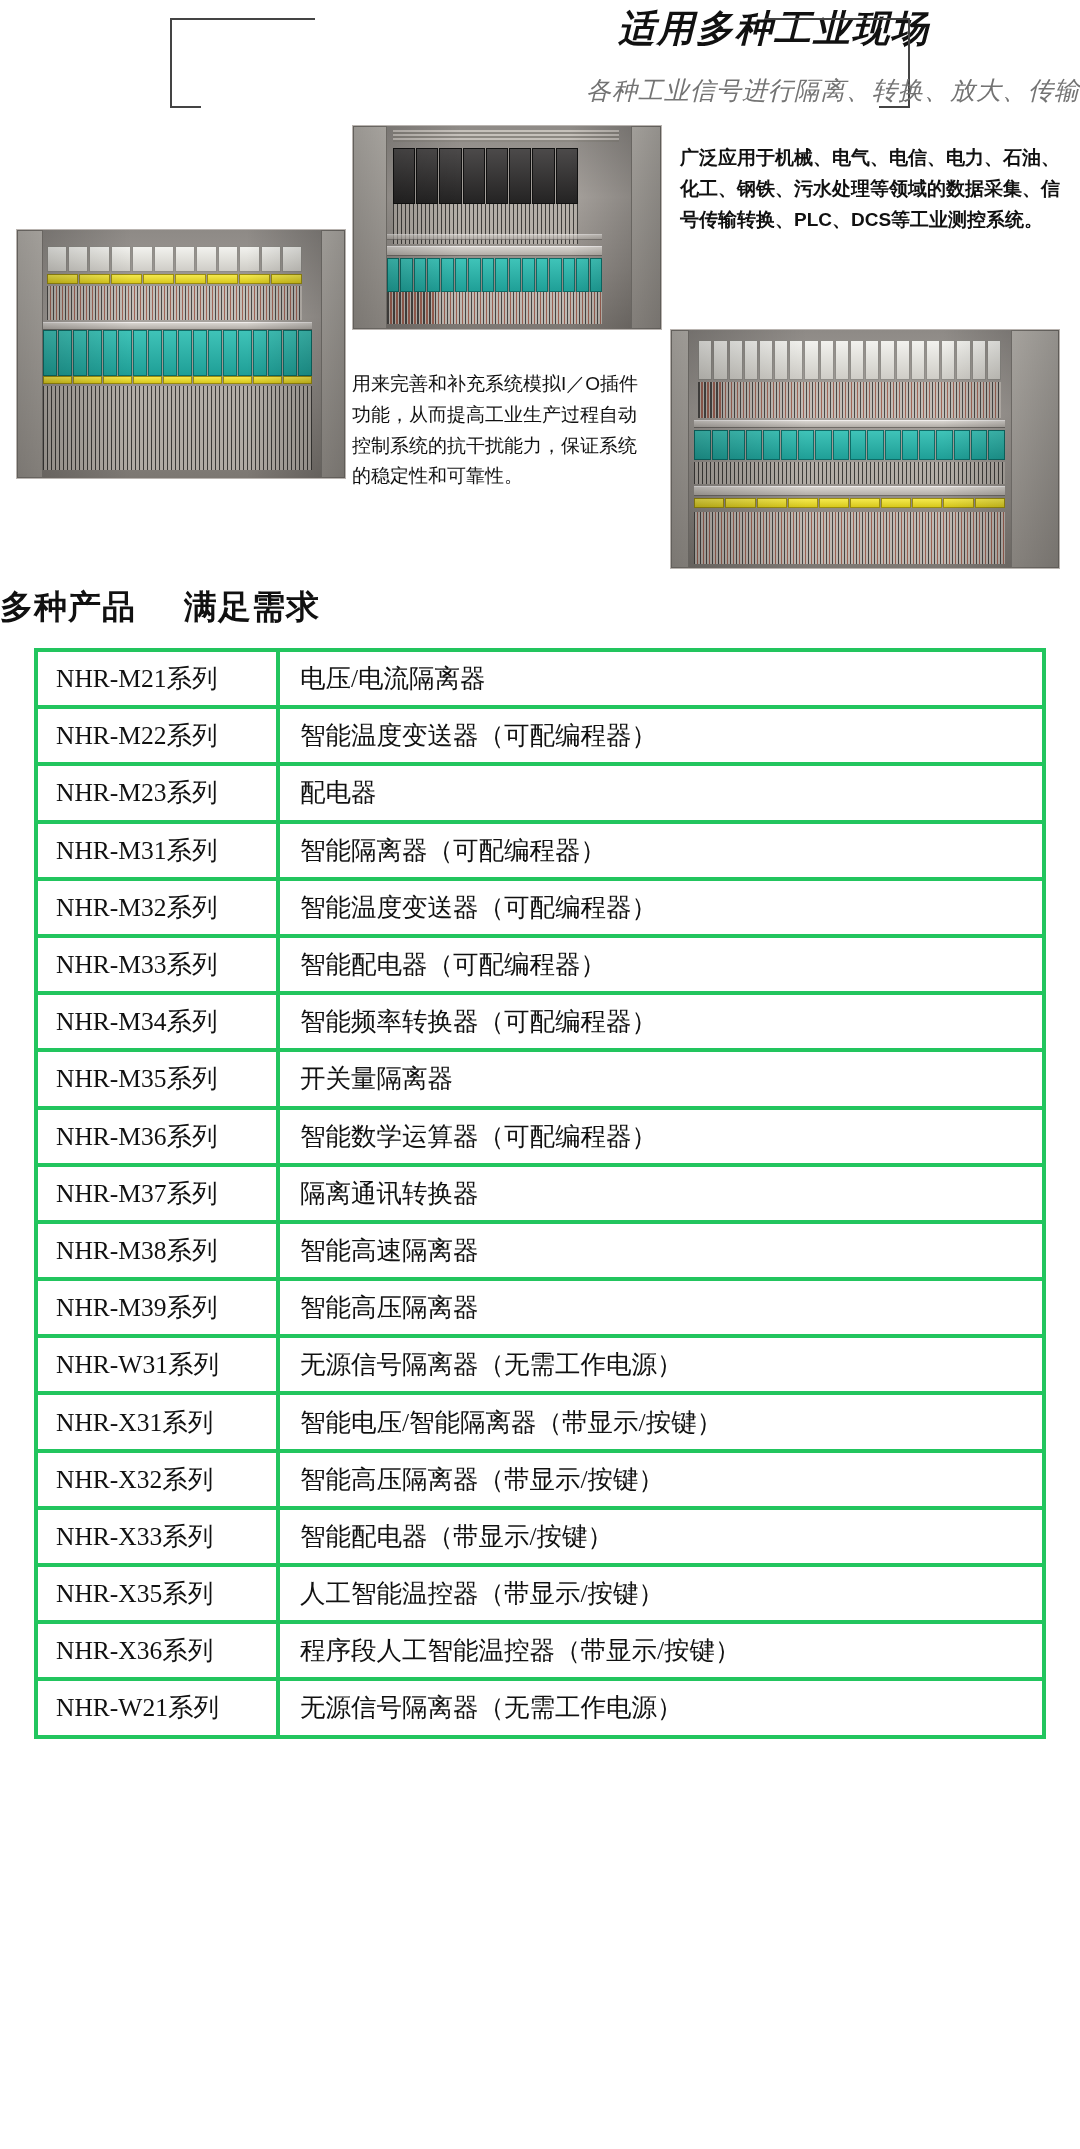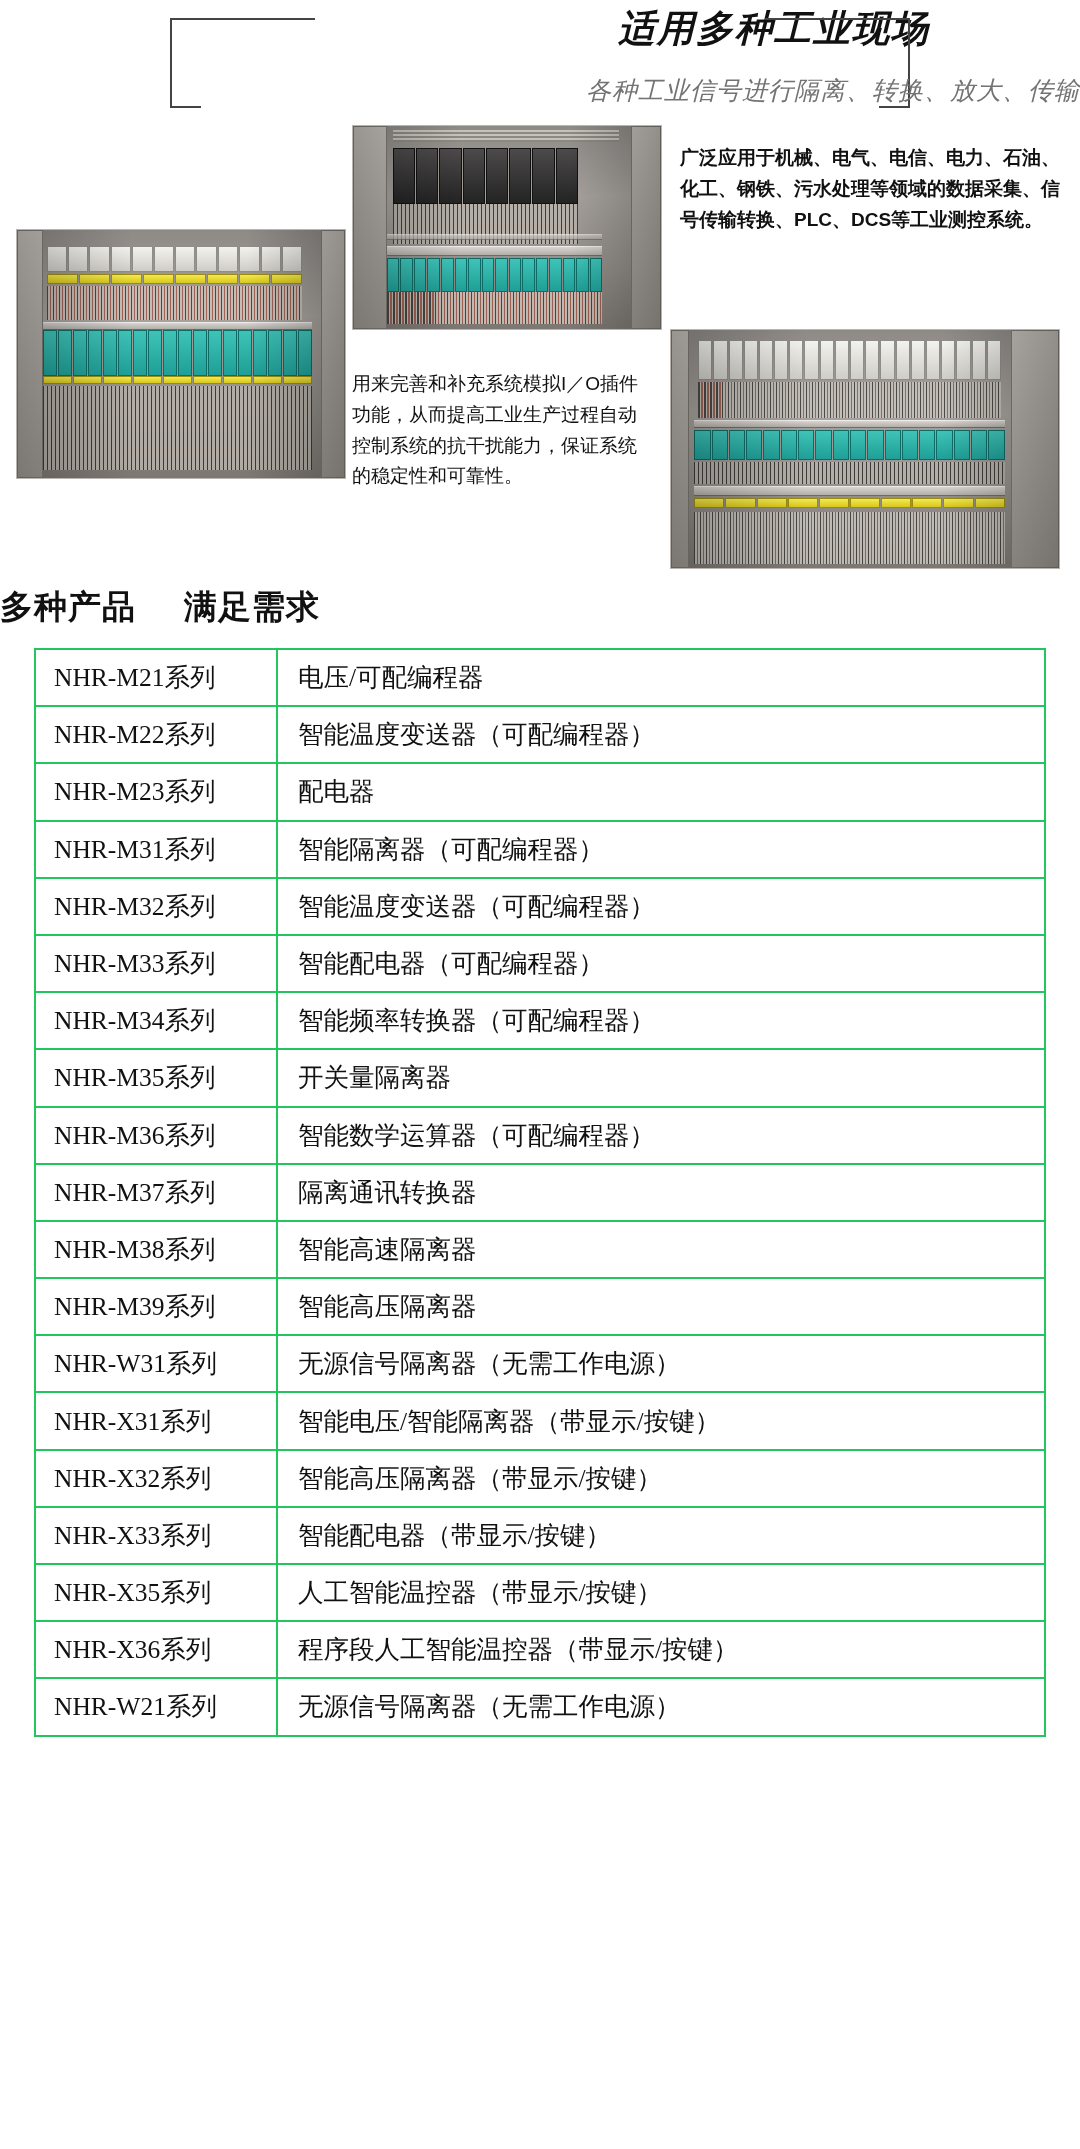--- a/index.html
+++ b/index.html
@@ -224,21 +224,21 @@
   }
   .section-title .gap { display: inline-block; width: 48px; }
 
   table.products {
     width: 1012px;
     margin: 18px auto 0 auto;
     border-collapse: collapse;
     table-layout: fixed;
   }
   table.products td {
-    border: 2px solid #22c55e;
+    border: 4px solid #22c55e;
     height: 57.2px;
     font-size: 25.5px;
     padding: 0 0 0 18px;
     color: #111;
     font-family: "Liberation Serif", serif;
     white-space: nowrap;
     overflow: hidden;
   }
   table.products td.model {
     width: 242px;
@@ -444,21 +444,21 @@
 </div>
 
 <div class="section-title">
   <span>多种产品</span><span class="gap"></span><span>满足需求</span>
 </div>
 
 <table class="products">
   <tbody id="products-body">
       <tr>
         <td class="model">NHR-M21系列</td>
-        <td class="desc">电压/可配编程器</td>
+        <td class="desc">电压/电流隔离器</td>
       </tr>
       <tr>
         <td class="model">NHR-M22系列</td>
         <td class="desc">智能温度变送器（可配编程器）</td>
       </tr>
       <tr>
         <td class="model">NHR-M23系列</td>
         <td class="desc">配电器</td>
       </tr>
       <tr>

